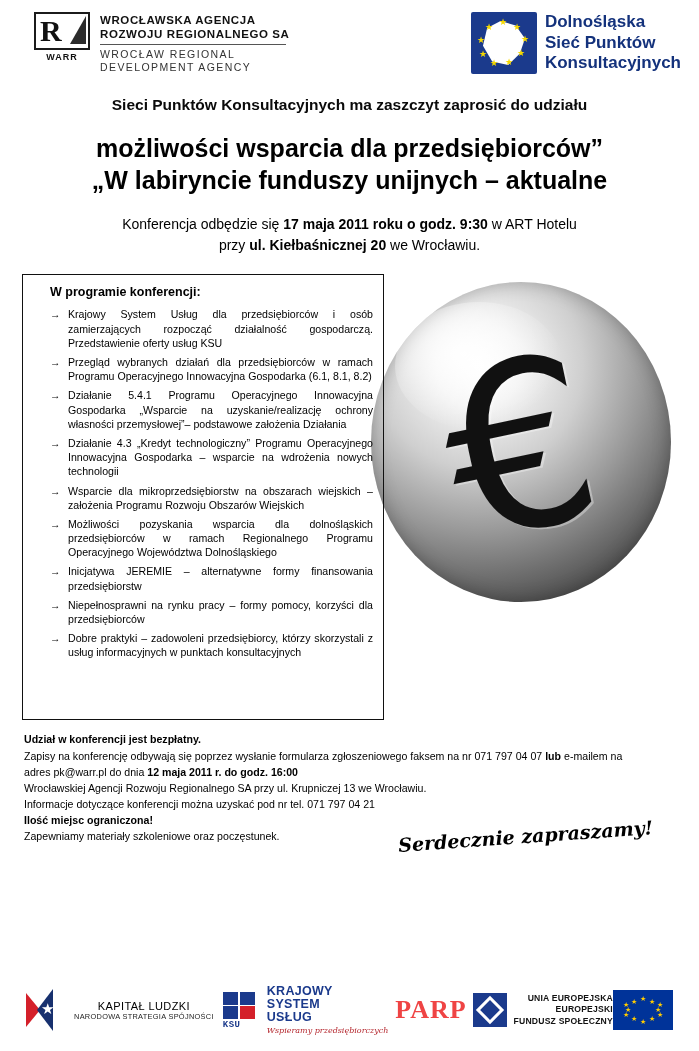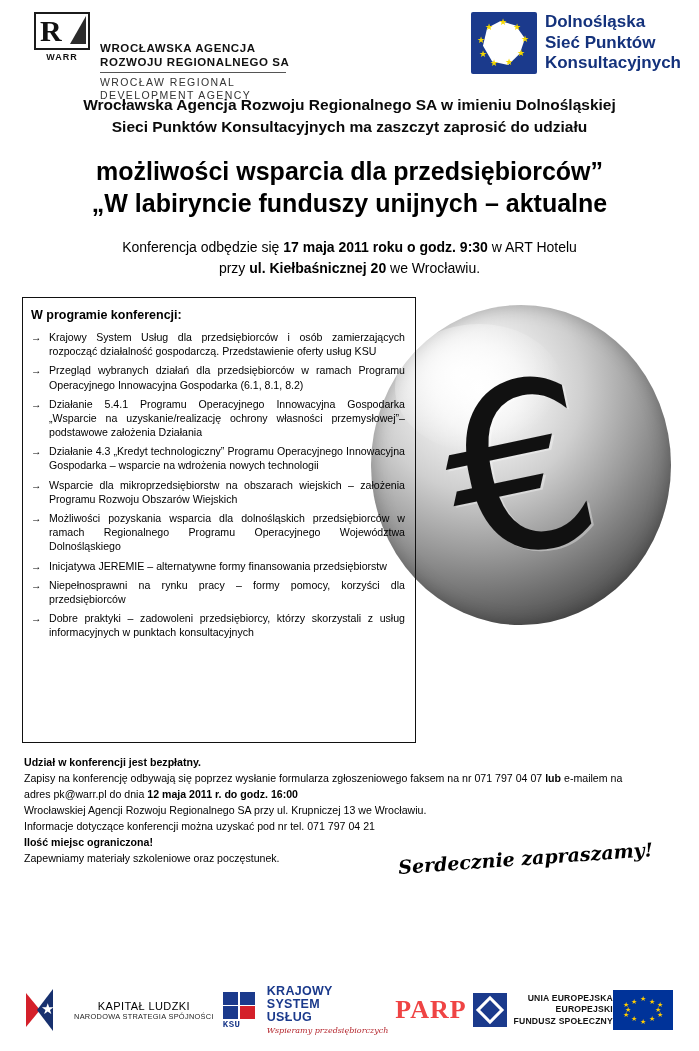--- a/index.html
+++ b/index.html
@@ -72,21 +72,20 @@
     width: 56px;
     text-align: center;
     font-size: 9px;
     font-weight: bold;
     letter-spacing: 1px;
     color: #111;
   }
   .warr-words {
     padding-top: 2px;
     line-height: 1.18;
-    margin-top: 28px;
   }
   .warr-words .l1 {
     font-size: 11.5px;
     font-weight: bold;
     letter-spacing: 0.6px;
     color: #111;
   }
   .warr-words .rule {
     border-bottom: 1px solid #555;
     margin: 3px 0 3px 0;
@@ -199,26 +198,26 @@
     font-family: "DejaVu Sans", sans-serif;
     font-size: 230px;
     line-height: 1;
     color: #111111;
     text-shadow: 2px 2px 0 rgba(255,255,255,0.35);
   }
   .program-box {
     position: absolute;
     left: 0;
     top: 0;
-    width: 394px;
+    width: 362px;
     min-height: 446px;
     border: 1px solid #111;
     box-sizing: border-box;
     background: transparent;
-    padding: 10px 10px 10px 8px;
+    padding: 10px 10px 10px 27px;
   }
   .program-title {
     font-size: 12.5px;
     font-weight: bold;
     margin-bottom: 8px;
   }
   .program-list {
     list-style: none;
     margin: 0;
     padding: 0;
@@ -461,21 +460,20 @@
       </div>
       <div class="dspk-words">
         <div>Dolnośląska</div>
         <div>Sieć Punktów</div>
         <div>Konsultacyjnych</div>
       </div>
     </div>
   </div>
 
   <div class="intro">
-    <div>Wrocławska Agencja Rozwoju Regionalnego SA w imieniu Dolnośląskiej</div>
     <div>Sieci Punktów Konsultacyjnych ma zaszczyt zaprosić do udziału</div>
   </div>
 
   <div class="title">
     <div>możliwości wsparcia dla przedsiębiorców”</div>
     <div>„W labiryncie funduszy unijnych – aktualne</div>
   </div>
 
   <div class="when">
     <div><span>Konferencja odbędzie się </span><b>17 maja</b><b> 2011 roku o godz. 9:30</b><span> w ART Hotelu</span></div>

